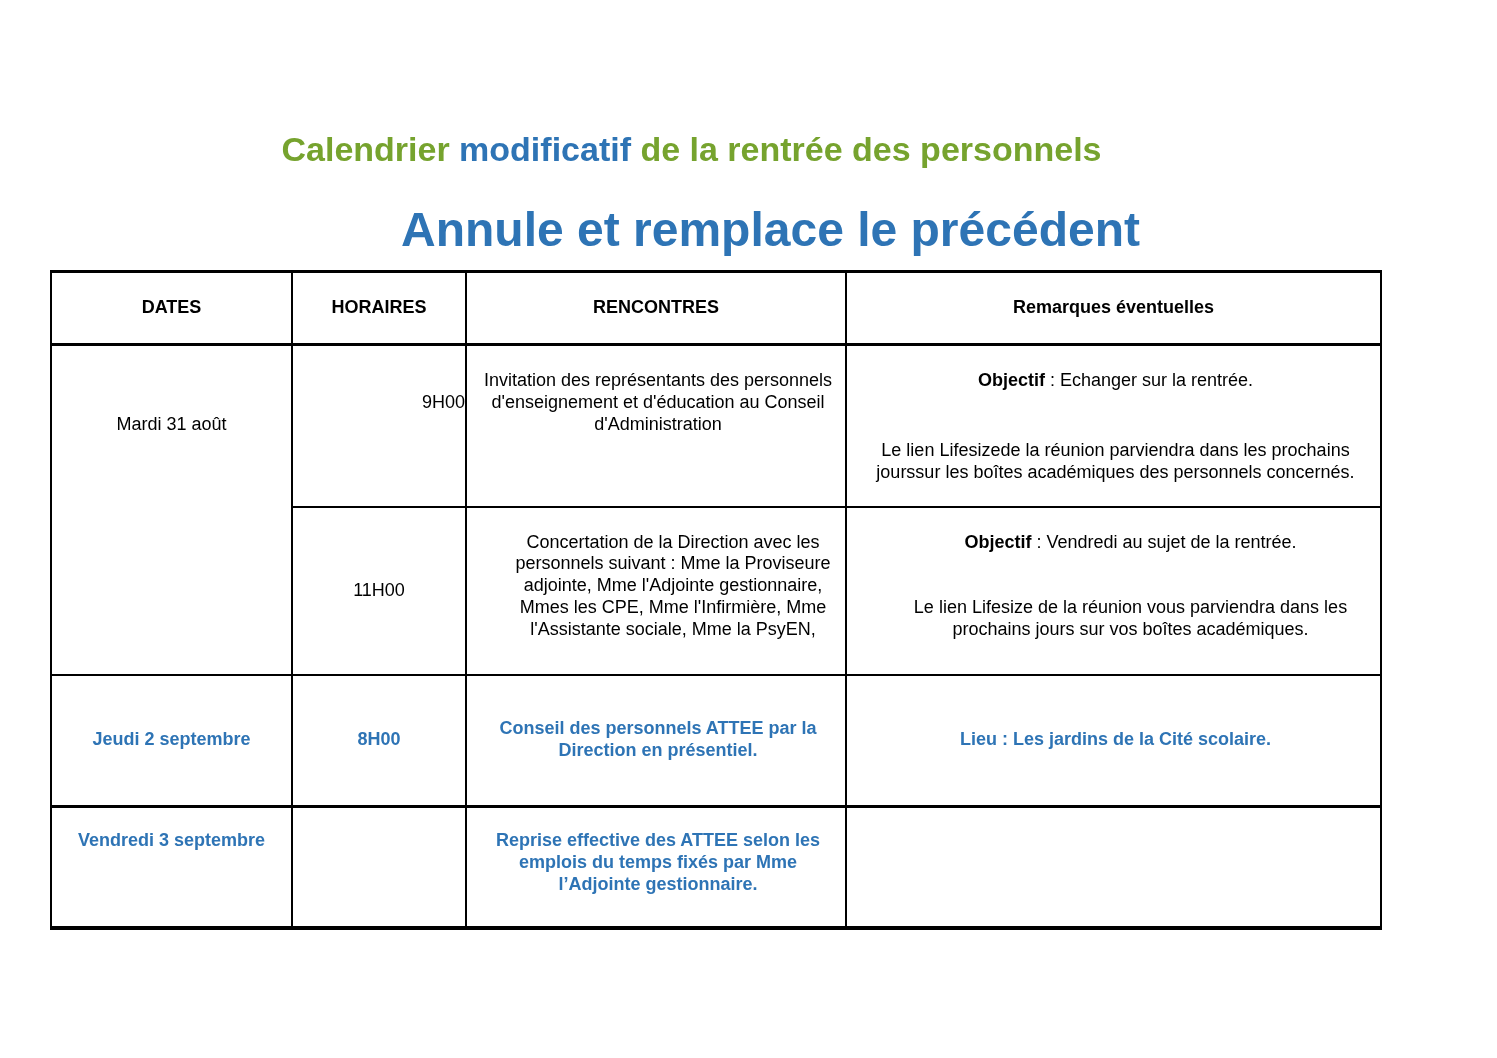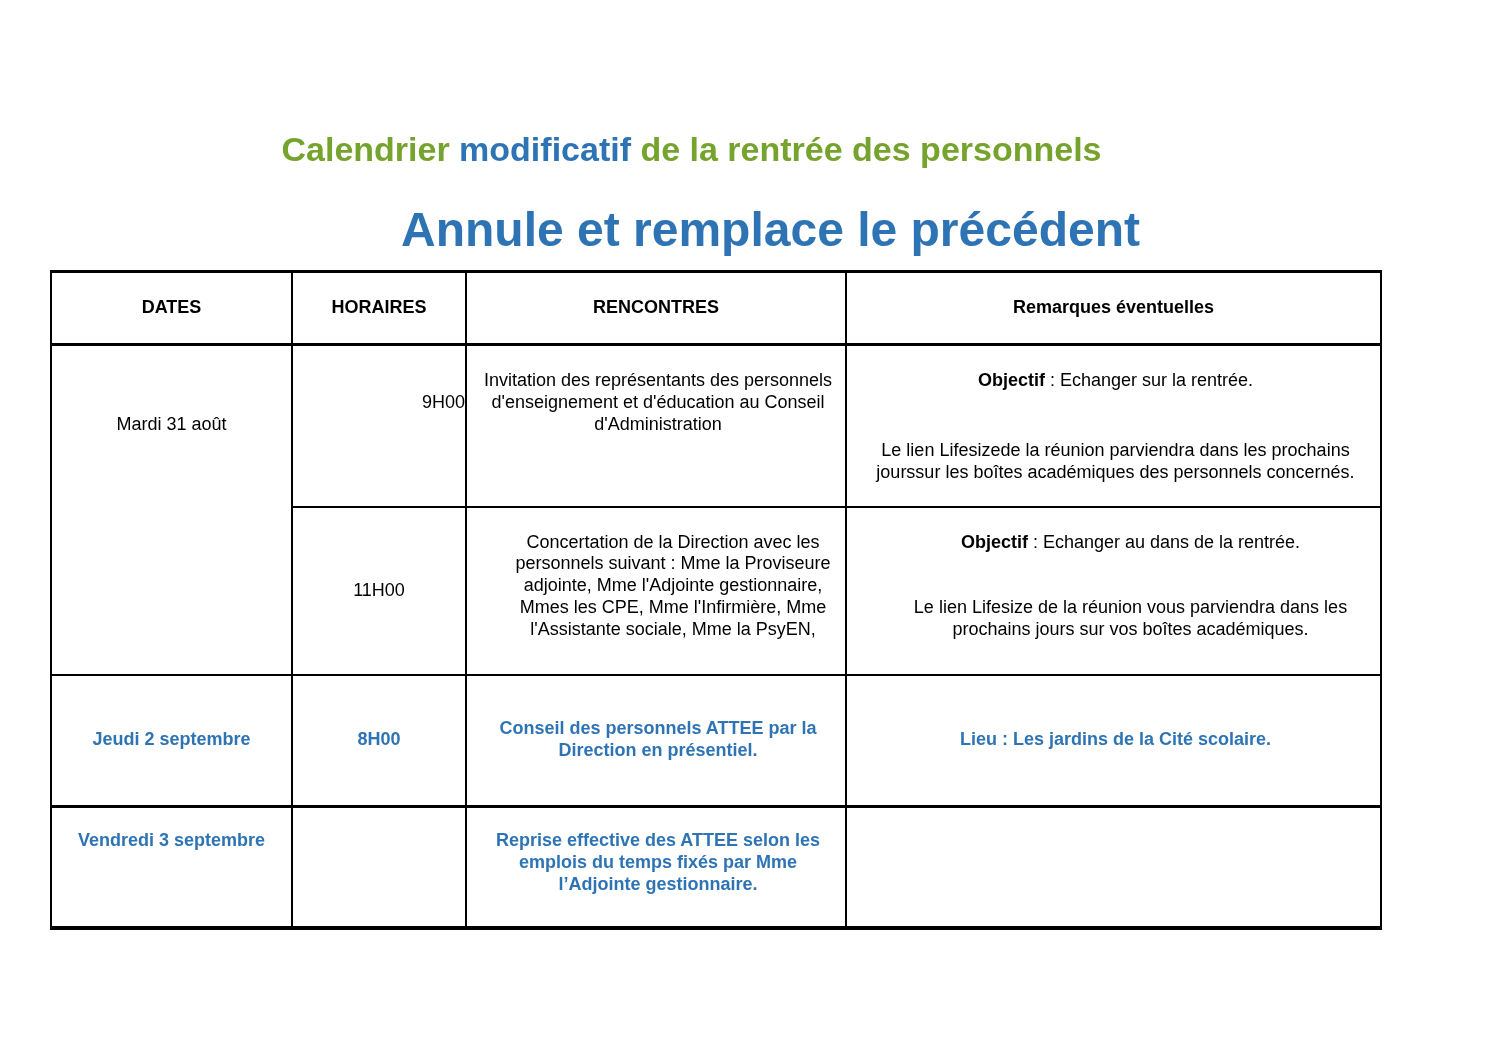--- a/index.html
+++ b/index.html
@@ -99,21 +99,21 @@
       <td class="text-col">
         <p><span class="bold">Objectif</span><span> : Echanger sur la rentrée.</span></p>
         <p class="para2">Le lien Lifesizede la réunion parviendra dans les prochains jourssur les boîtes académiques des personnels concernés.</p>
       </td>
     </tr>
 
     <tr class="r2">
       <td class="time-col">11H00</td>
       <td class="text-col">Concertation de la Direction avec les personnels suivant : Mme la Proviseure adjointe, Mme l'Adjointe gestionnaire, Mmes les CPE, Mme l'Infirmière, Mme l'Assistante sociale, Mme la PsyEN,</td>
       <td class="text-col">
-        <p><span class="bold">Objectif</span><span> : Echanger au dans de la rentrée.</span></p>
+        <p><span class="bold">Objectif</span><span> : Vendredi au sujet de la rentrée.</span></p>
         <p class="para2">Le lien Lifesize de la réunion vous parviendra dans les prochains jours sur vos boîtes académiques.</p>
       </td>
     </tr>
 
     <tr class="r3">
       <td class="date-col blue-bold">Jeudi 2 septembre</td>
       <td class="time-col blue-bold">8H00</td>
       <td class="text-col blue-bold">Conseil des personnels ATTEE par la Direction en présentiel.</td>
       <td class="text-col blue-bold">Lieu : Les jardins de la Cité scolaire.</td>
     </tr>

